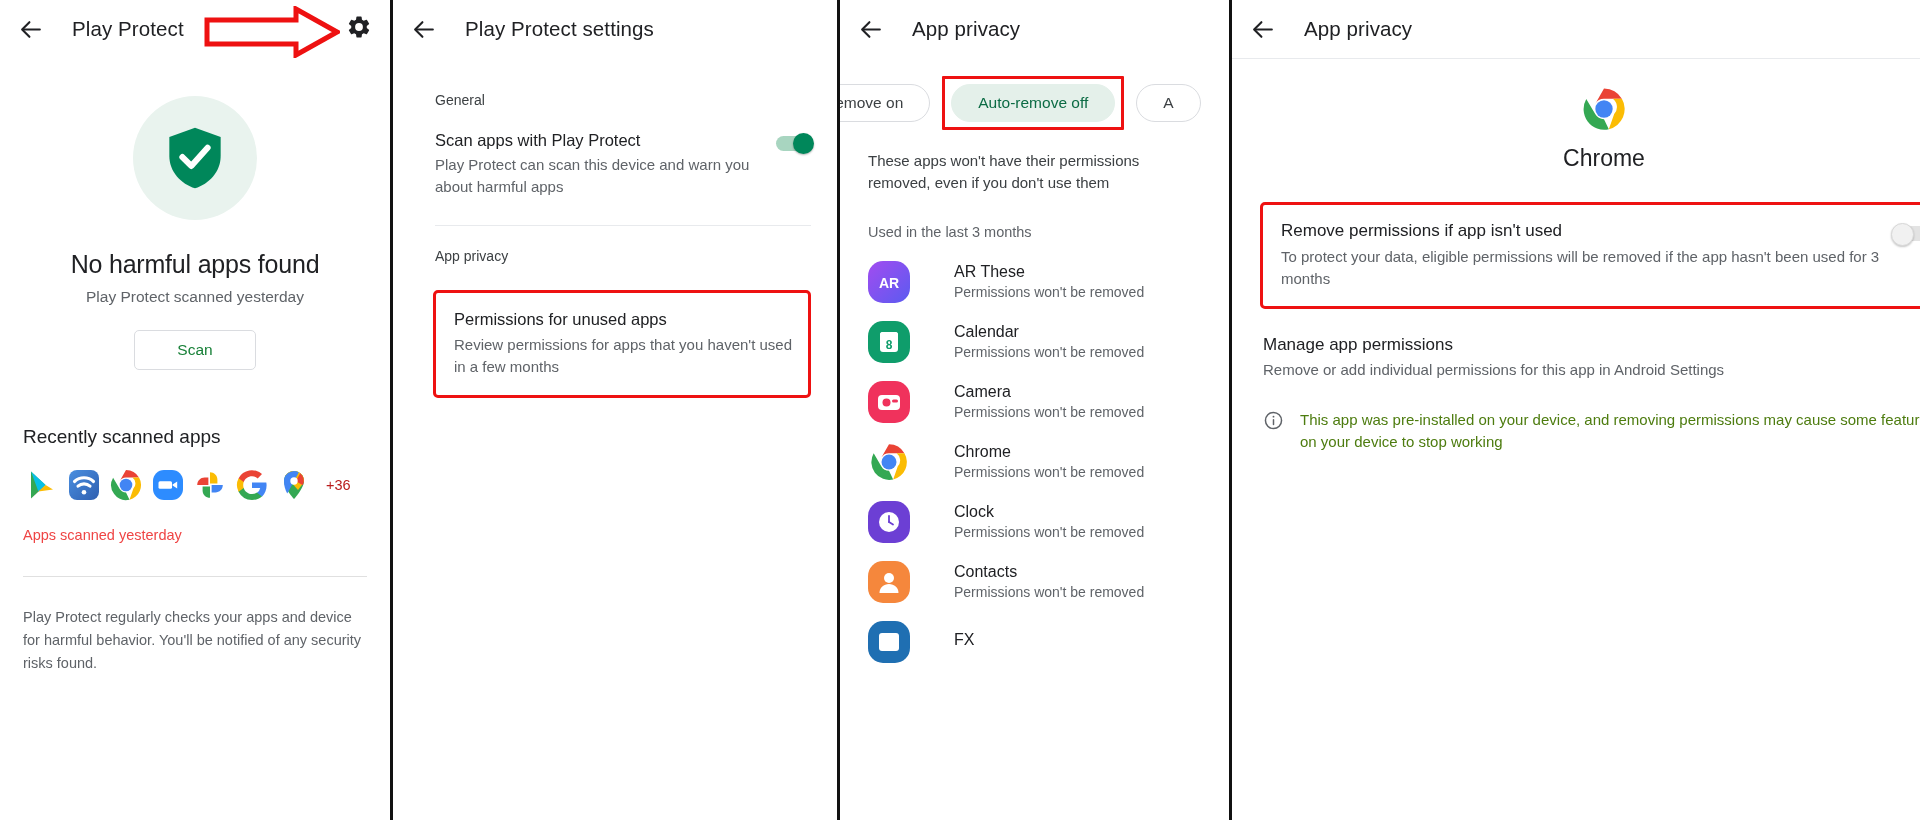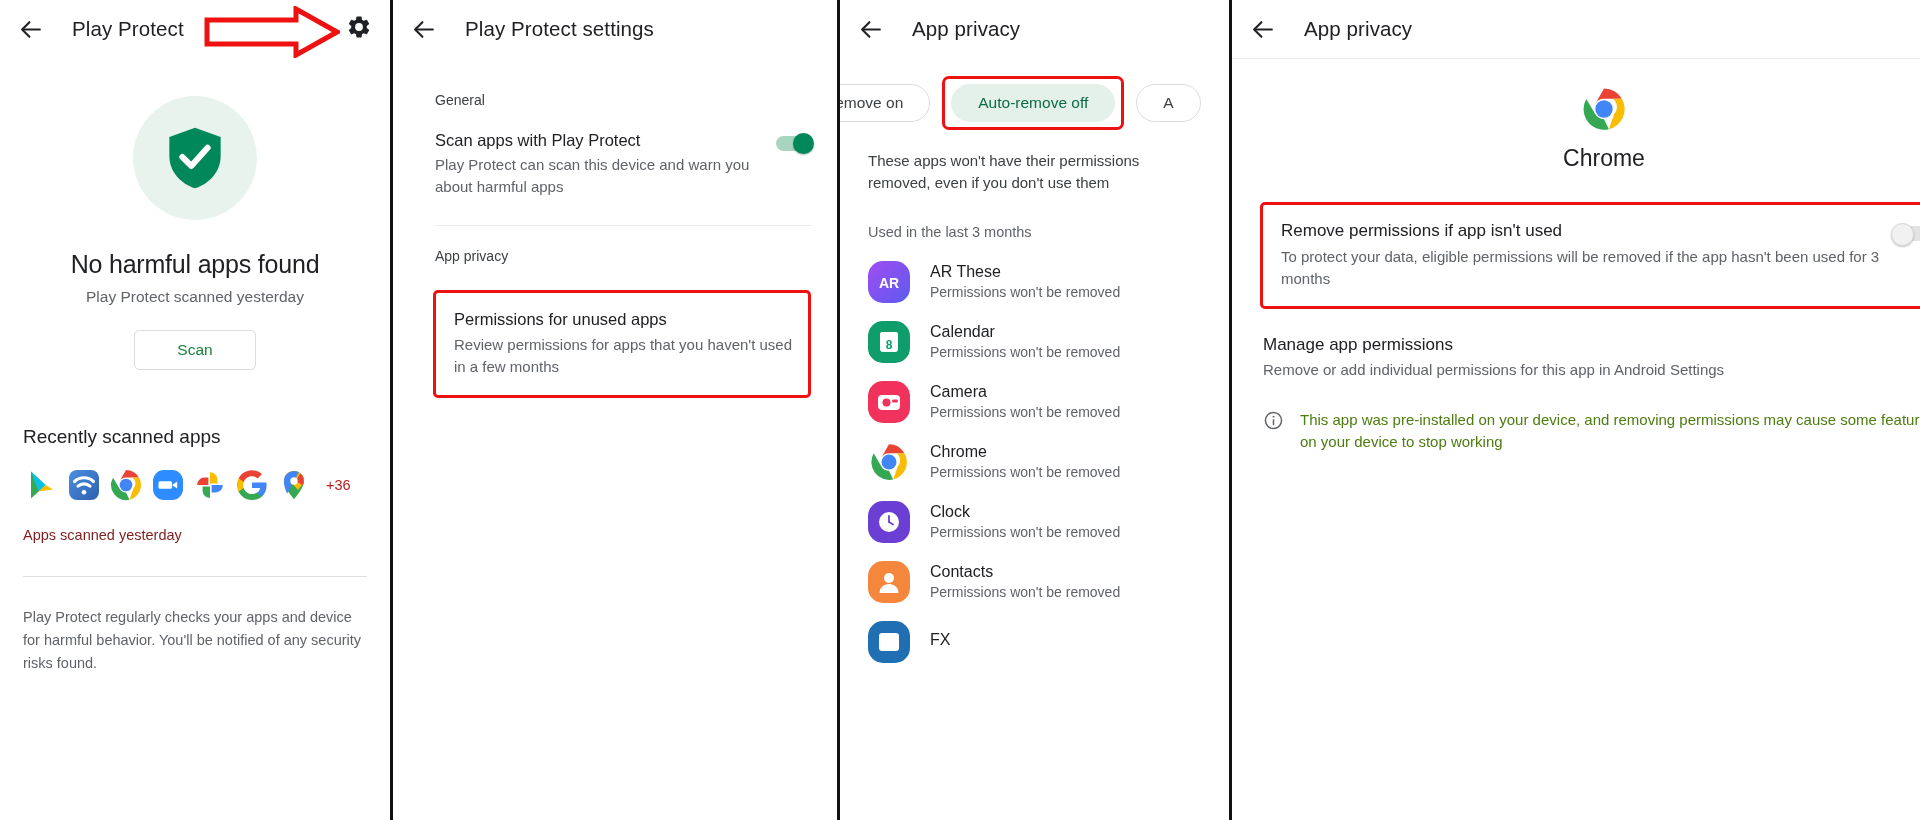--- a/index.html
+++ b/index.html
@@ -60,21 +60,21 @@
     display: flex; align-items: center; justify-content: center;
     padding: 0 26px; cursor: pointer;
   }
   .sec-title {
     font-size: 19px; color: #202124; font-weight: 500;
     margin: 56px 0 0 23px;
   }
   .icon-row { display: flex; align-items: center; gap: 10px; margin: 21px 0 0 26px; }
   .app-ic { width: 32px; height: 32px; flex: 0 0 32px; }
   .more-count { font-size: 14.5px; color: #b91c1c; margin-left: 6px; }
-  .scanned-note { font-size: 14.5px; color: #7f1d1d; margin: 26px 0 12px 23px; }
+  .scanned-note { font-size: 14.5px; color: #ef4444; margin: 26px 0 12px 23px; }
   .hr { height: 1px; background: #e0e0e0; margin: 33px 23px 0 23px; }
   .foot-text {
     font-size: 14.5px; color: #5f6368; line-height: 1.58;
     margin: 29px 23px 0 23px;
   }
 
   
   .grp-label { font-size: 14px; color: #3c4043; font-weight: 500; margin: 34px 0 0 42px; }
   .opt-row { display: flex; align-items: flex-start; padding: 22px 26px 0 42px; }
   .opt-text { flex: 1 1 auto; padding-right: 16px; }
@@ -100,31 +100,31 @@
   
   .chips { display: flex; align-items: center; gap: 12px; margin-top: 18px; padding-left: 0; }
   .chip {
     height: 38px; border-radius: 19px; border: 1px solid #dadce0;
     display: flex; align-items: center; justify-content: center;
     font-size: 15.5px; color: #3c4043; background: #fff;
     padding: 0 26px; white-space: nowrap; cursor: pointer;
   }
   .chip.sel { background: #e4f0ea; border-color: #e4f0ea; color: #0b6b44; }
   .chip-off-wrap {
-    border: 3px solid #ee1111; border-radius: 7px; padding: 5px 6px;
+    border: 3px solid #ee1111; border-radius: 1px; padding: 5px 6px;
     display: inline-flex;
   }
   .chip-clip-l { margin-left: -74px; }
   .p3-note {
     font-size: 15px; color: #3c4043; line-height: 1.45;
     margin: 20px 26px 0 28px;
   }
   .p3-used { font-size: 14.5px; color: #5f6368; margin: 30px 0 0 28px; }
   .app-list { margin-top: 12px; }
-  .app-item { display: flex; align-items: center; padding: 9px 0 9px 28px; }
+  .app-item { display: flex; align-items: center; padding: 9px 0 9px 28px; gap: 24px; }
   .app-avatar {
     width: 42px; height: 42px; flex: 0 0 42px; border-radius: 12px;
     display: flex; align-items: center; justify-content: center;
     overflow: hidden;
   }
   .app-meta { margin-left: 20px; }
   .app-name { font-size: 16px; color: #202124; }
   .app-status { font-size: 14px; color: #5f6368; margin-top: 3px; }
 
   

